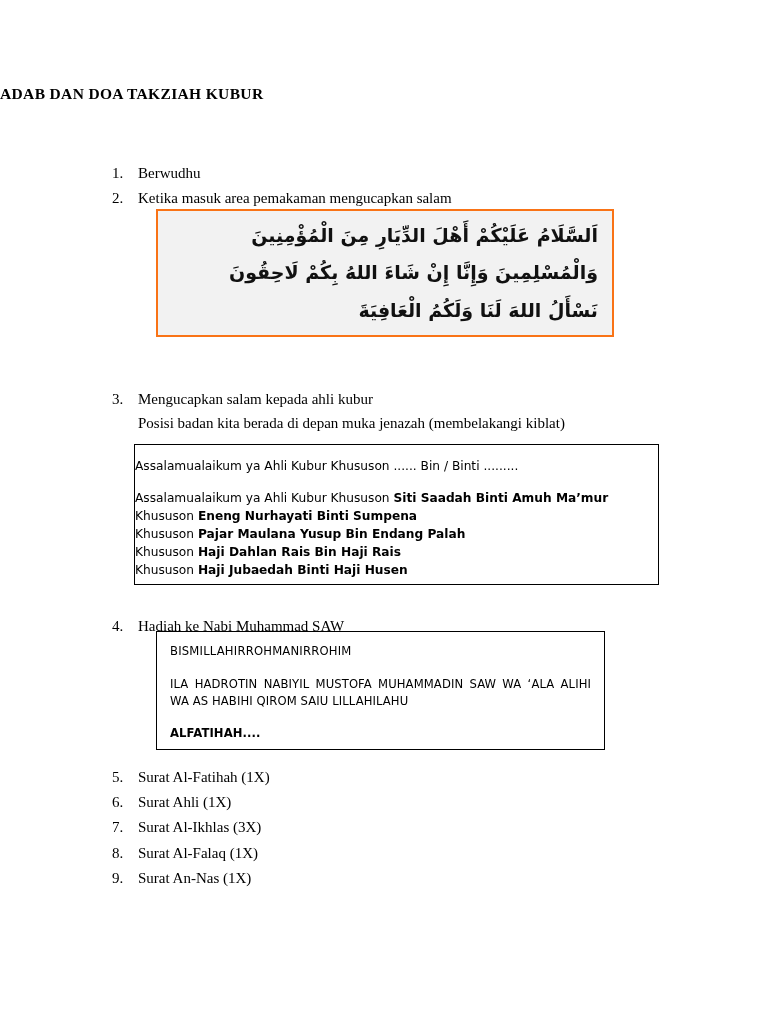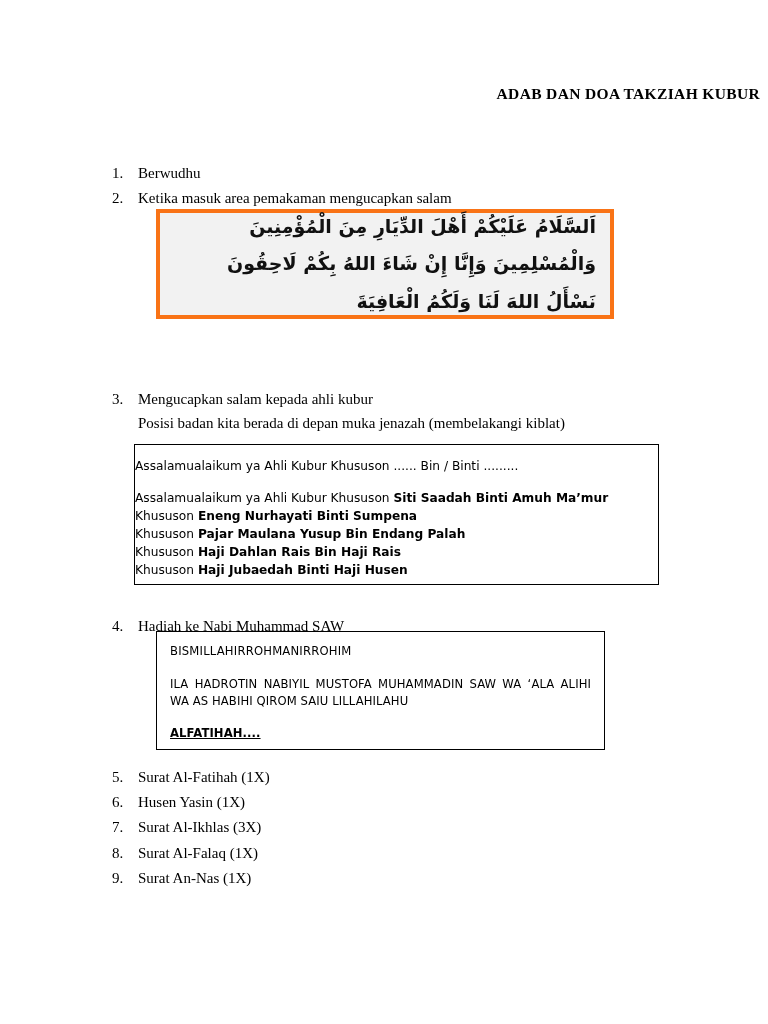--- a/index.html
+++ b/index.html
@@ -21,23 +21,23 @@
   .page {
     position: absolute;
     inset: 0;
     padding: 0;
   }
 
   
   .doc-title {
     position: absolute;
     left: 0;
-    right: 8px;
+    right: 16px;
     top: 85px;
-    text-align: right;
+    text-align: left;
     font-family: "Liberation Serif", serif;
     font-weight: bold;
     font-size: 15.5px;
     letter-spacing: 0.35px;
   }
 
   
   .list-row {
     position: absolute;
     left: 112px;
@@ -66,24 +66,24 @@
     line-height: 1.25;
     white-space: nowrap;
   }
 
   
   .arabic-box {
     position: absolute;
     left: 156px;
     top: 209px;
     width: 458px;
-    height: 110px;
+    height: 128px;
     box-sizing: border-box;
     background: #f2f2f2;
-    border: 4px solid #f97316;
+    border: 2px solid #f97316;
     padding: 8px 14px 8px 10px;
     display: flex;
     flex-direction: column;
     justify-content: center;
   }
   .arabic-line {
     direction: rtl;
     text-align: right;
     unicode-bidi: bidi-override;
     font-family: "DejaVu Sans", sans-serif;
@@ -146,21 +146,20 @@
     font-weight: normal;
     text-align: justify;
     line-height: 1.5;
     letter-spacing: 0.1px;
   }
   .hadiah-gap-2 { height: 14px; }
   .hadiah-alfatihah {
     font-weight: bold;
     letter-spacing: 0.1px;
     line-height: 1.45;
-    text-decoration: underline;
   }
 </style>
 </head>
 <body>
 
 <div class="page">
 
   <div class="doc-title">ADAB DAN DOA TAKZIAH KUBUR</div>
 
   <div class="list-row" style="top:164px;">
@@ -219,21 +218,21 @@
     <div class="hadiah-gap-2"></div>
     <div class="hadiah-alfatihah">ALFATIHAH....</div>
   </div>
 
   <div class="list-row" style="top:768px;">
     <span class="list-num">5.</span>
     <span class="list-text">Surat Al-Fatihah (1X)</span>
   </div>
   <div class="list-row" style="top:793px;">
     <span class="list-num">6.</span>
-    <span class="list-text">Husen Yasin (1X)</span>
+    <span class="list-text">Surat Ahli (1X)</span>
   </div>
   <div class="list-row" style="top:818px;">
     <span class="list-num">7.</span>
     <span class="list-text">Surat Al-Ikhlas (3X)</span>
   </div>
   <div class="list-row" style="top:844px;">
     <span class="list-num">8.</span>
     <span class="list-text">Surat Al-Falaq (1X)</span>
   </div>
   <div class="list-row" style="top:869px;">

